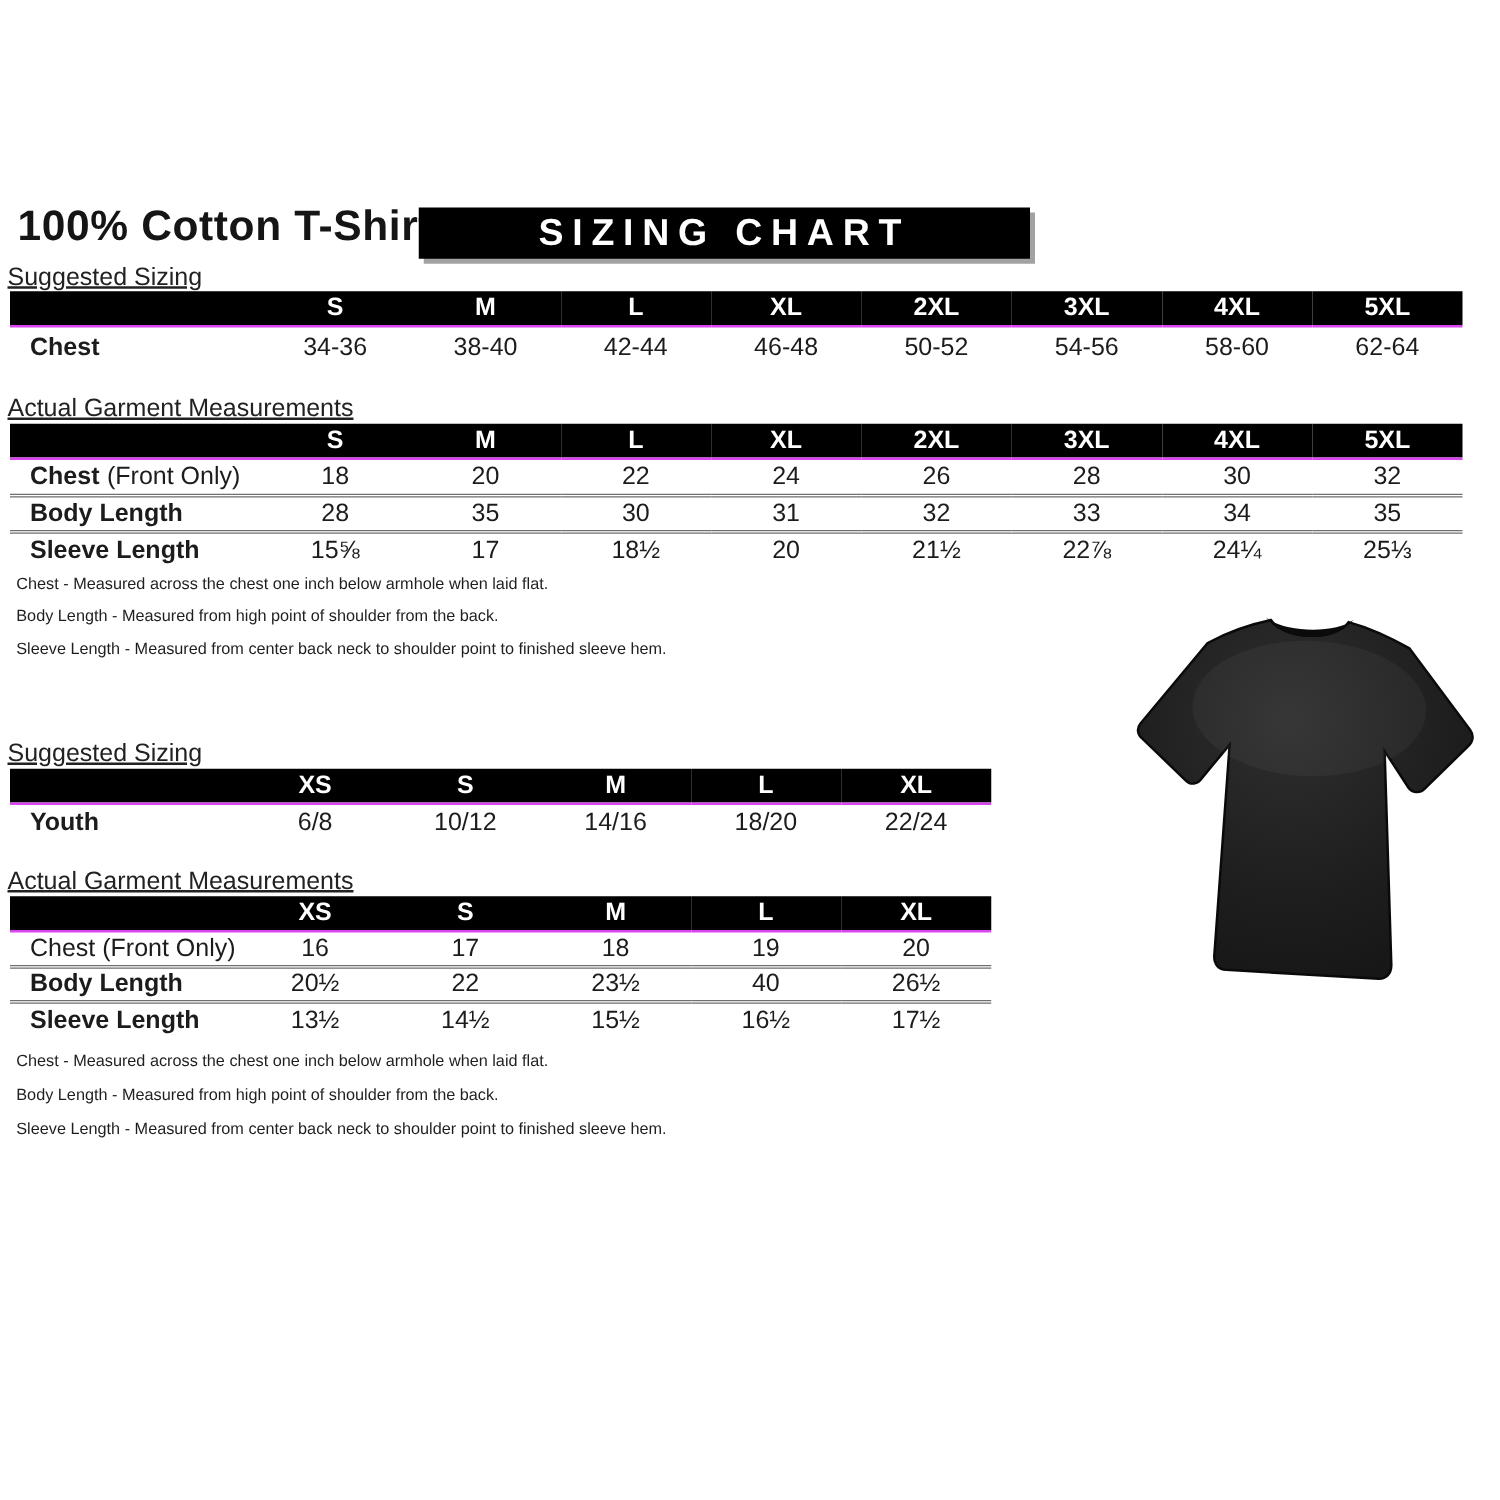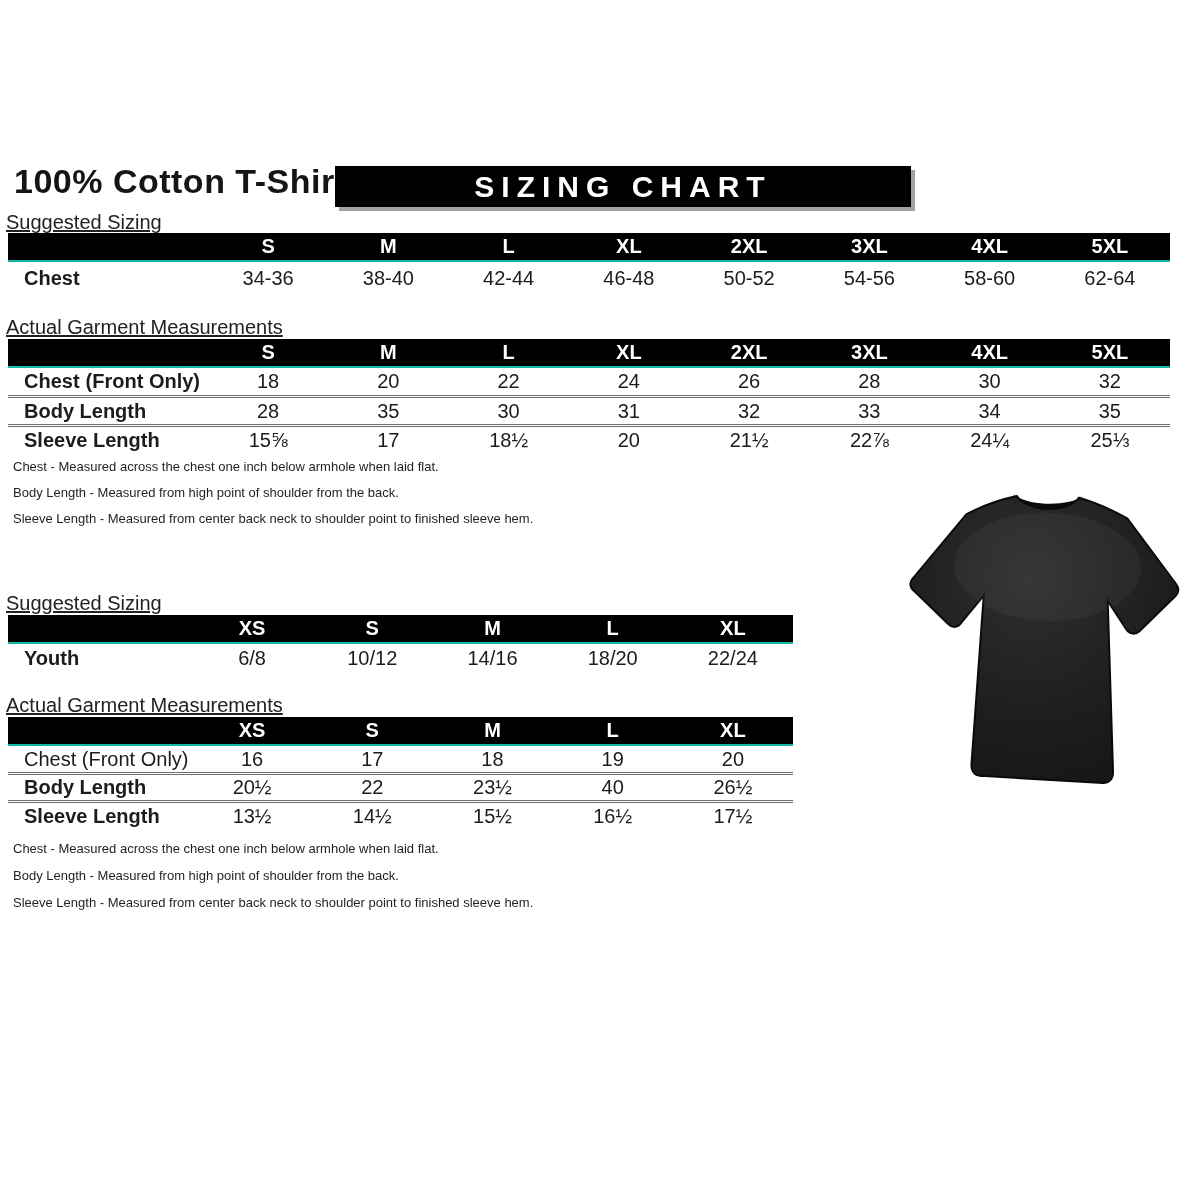--- a/index.html
+++ b/index.html
@@ -4,41 +4,41 @@
 <style>
   html,body { margin:0; padding:0; background:#fff; }
   .canvas {
     position:relative; width:1200px; height:1200px; background:#ffffff;
     font-family:"Liberation Sans", sans-serif; color:#1c1c1c; overflow:hidden;
   }
   .abs { position:absolute; }
 
   .main-title { left:14px; top:162px; font-size:34px; font-weight:bold; color:#151515; letter-spacing:0.5px; }
   .banner {
-    left:335px; top:166px; width:576px; height:41px; background:#000;
+    left:335px; top:166px; width:489px; height:41px; background:#000;
     color:#fff; display:flex; align-items:center; justify-content:center;
     font-size:30px; font-weight:bold; letter-spacing:7px;
     box-shadow:4px 4px 0 #a2a2a2;
   }
   .section-label { font-size:20px; color:#222;text-decoration:underline; }
   .youth-title { left:4px; top:545px; font-size:30px; font-weight:bold; color:#151515; }
 
   .tbl { display:grid; }
   #tbl-adult-suggested { left:8px; top:233px; width:1162px; grid-template-columns:200px repeat(8,1fr); grid-template-rows:27px 34px; }
   #tbl-adult-meas      { left:8px; top:339px; width:1162px; grid-template-columns:200px repeat(8,1fr); grid-template-rows:27px 29px 29px 30px; }
   #tbl-youth-suggested { left:8px; top:615px; width:785px;  grid-template-columns:184px repeat(5,1fr); grid-template-rows:27px 30px; }
   #tbl-youth-meas      { left:8px; top:717px; width:785px;  grid-template-columns:184px repeat(5,1fr); grid-template-rows:27px 28px 28px 29px; }
 
   .hcell { background:#000; color:#fff; font-weight:bold; font-size:20px;
            display:flex; align-items:center; justify-content:center; }
   .dcell { font-size:20px; color:#1c1c1c; display:flex; align-items:center; justify-content:center; }
   .lcell { justify-content:flex-start; padding-left:16px; }
   .bold  { font-weight:bold; }
-  .suffix { margin-left:6px; font-weight:bold; }
-  .rt1 { border-top:2px solid #14b8a6; }
+  .suffix { margin-left:6px; font-weight:normal; }
+  .rt1 { border-top:2px solid #d946ef; }
   .rt2 { border-top:3px double #6f6f6f; }
 
   .notes p { margin:0 0 11px 0; font-size:13px; color:#1f1f1f; }
   #notes-adult { left:13px; top:459px; }
   #notes-youth { left:13px; top:841px; }
   #notes-youth p { margin-bottom:12px; }
 
   #tshirt { left:893px; top:483px; width:300px; height:325px; transform:rotate(1.5deg); }
 </style>
 </head>

